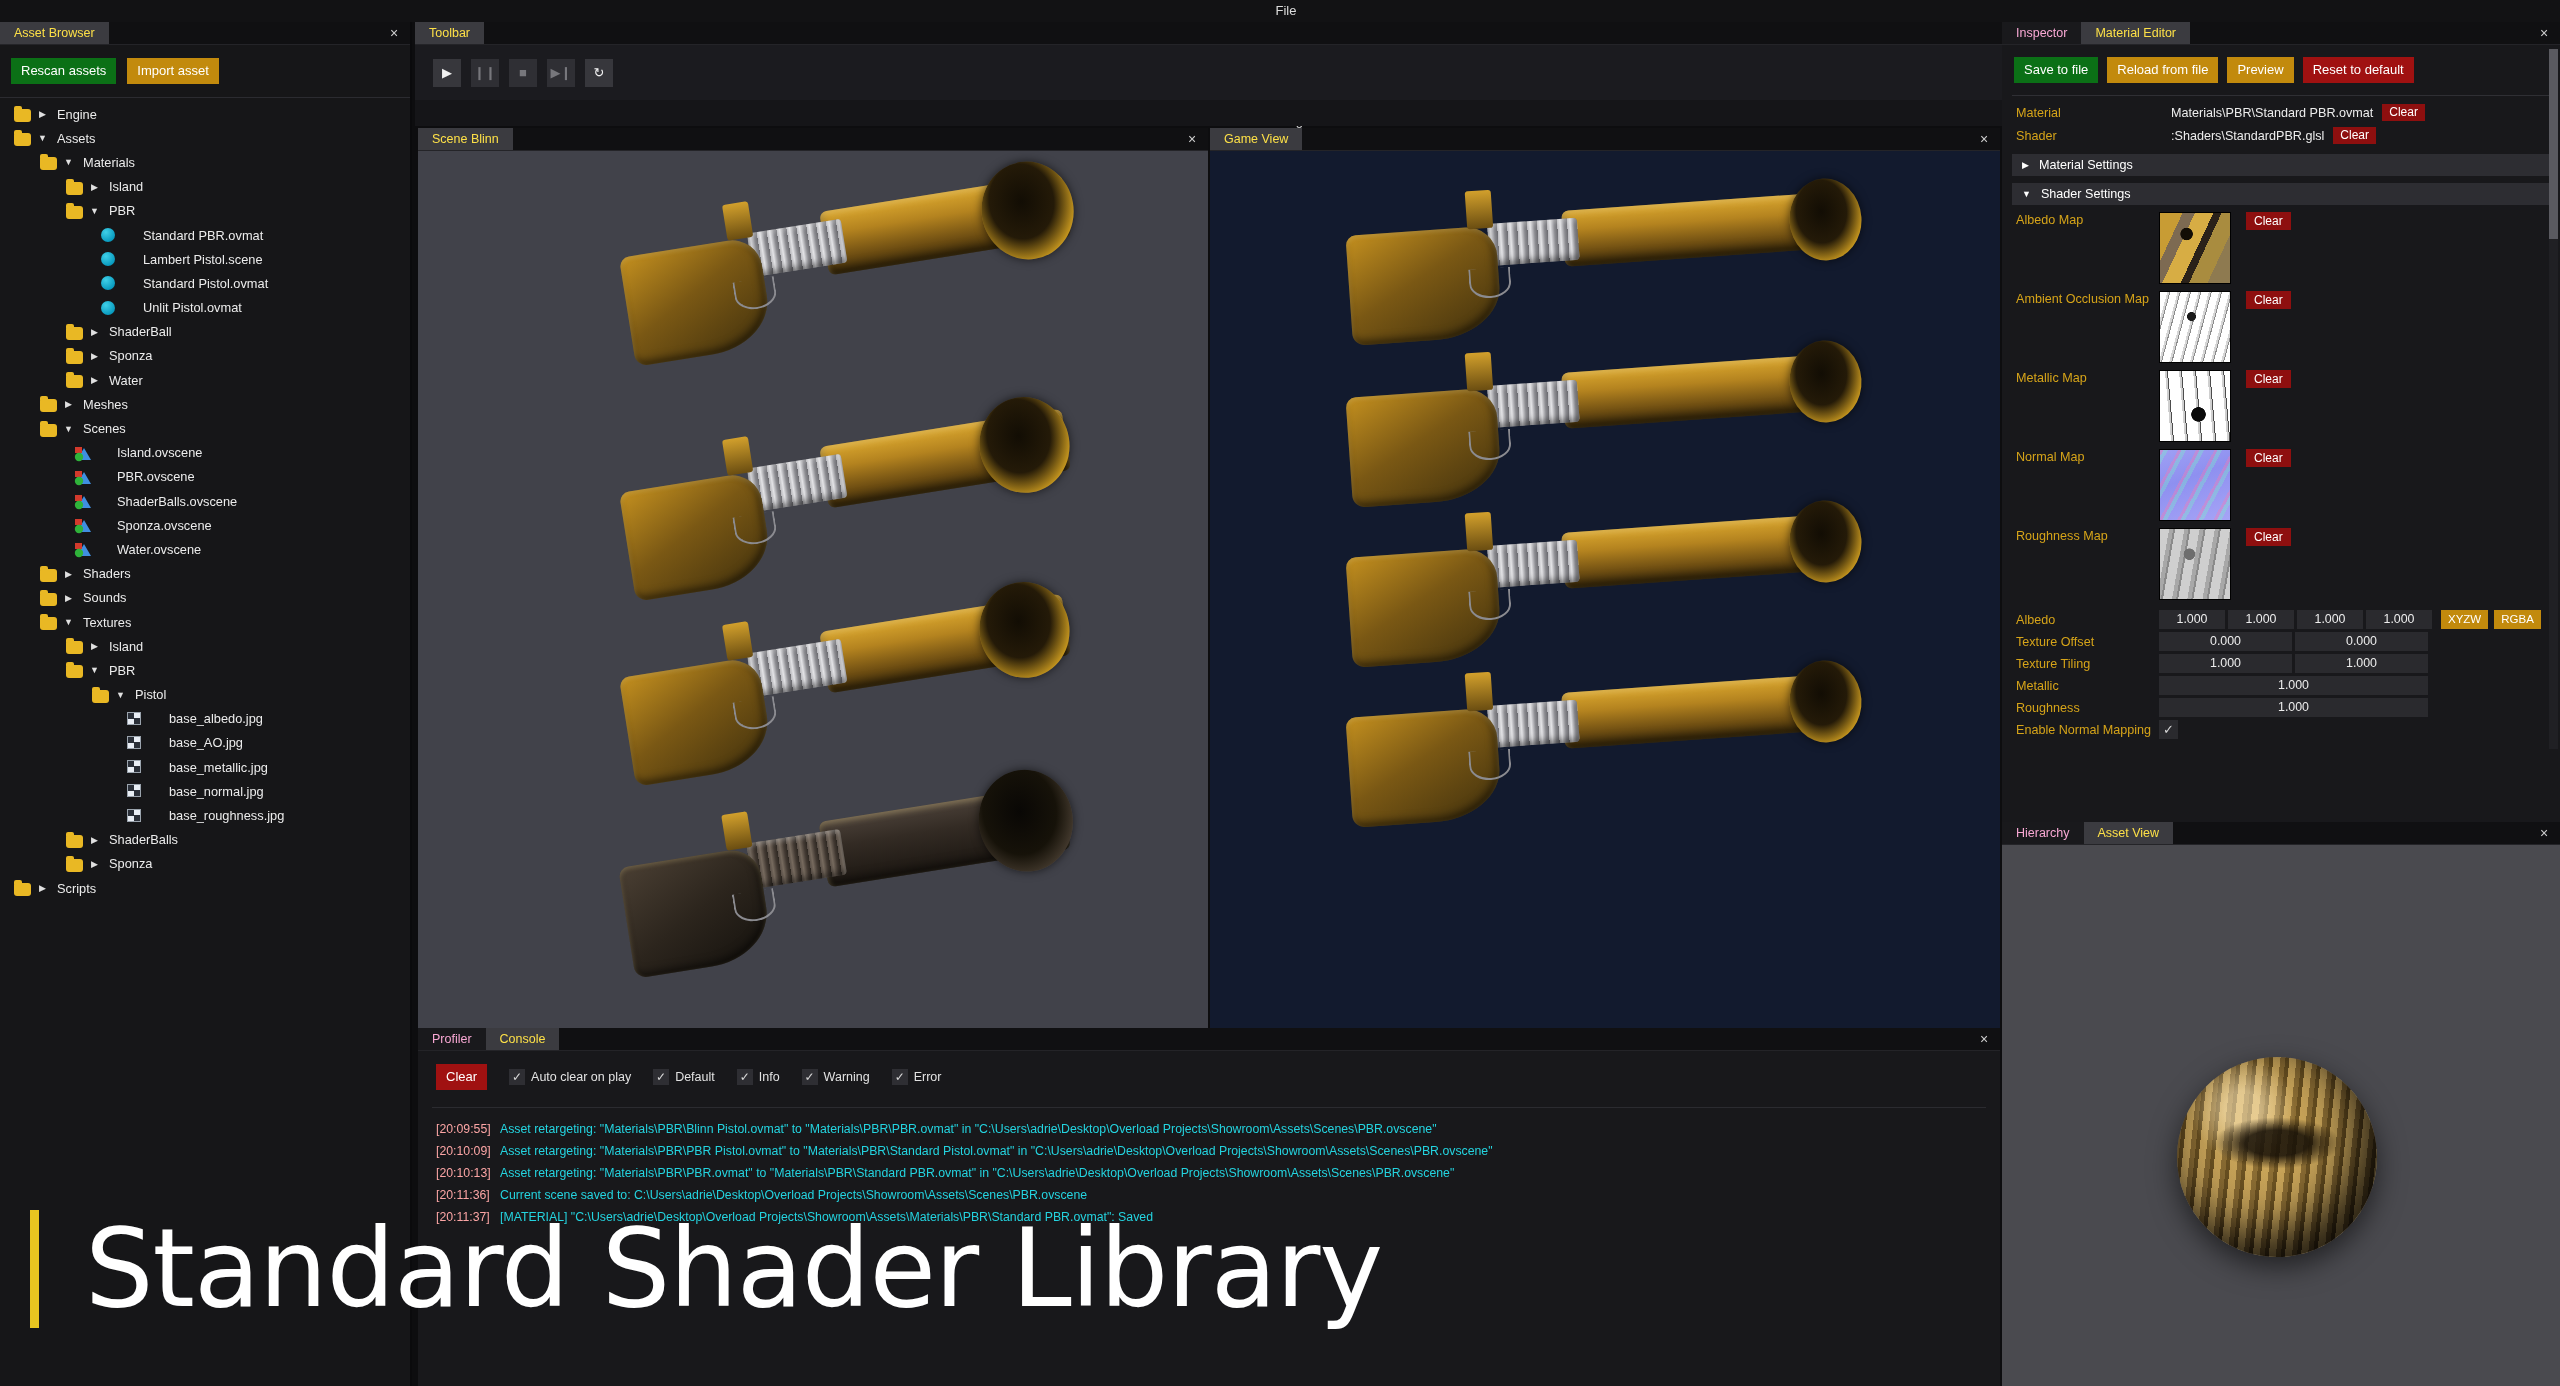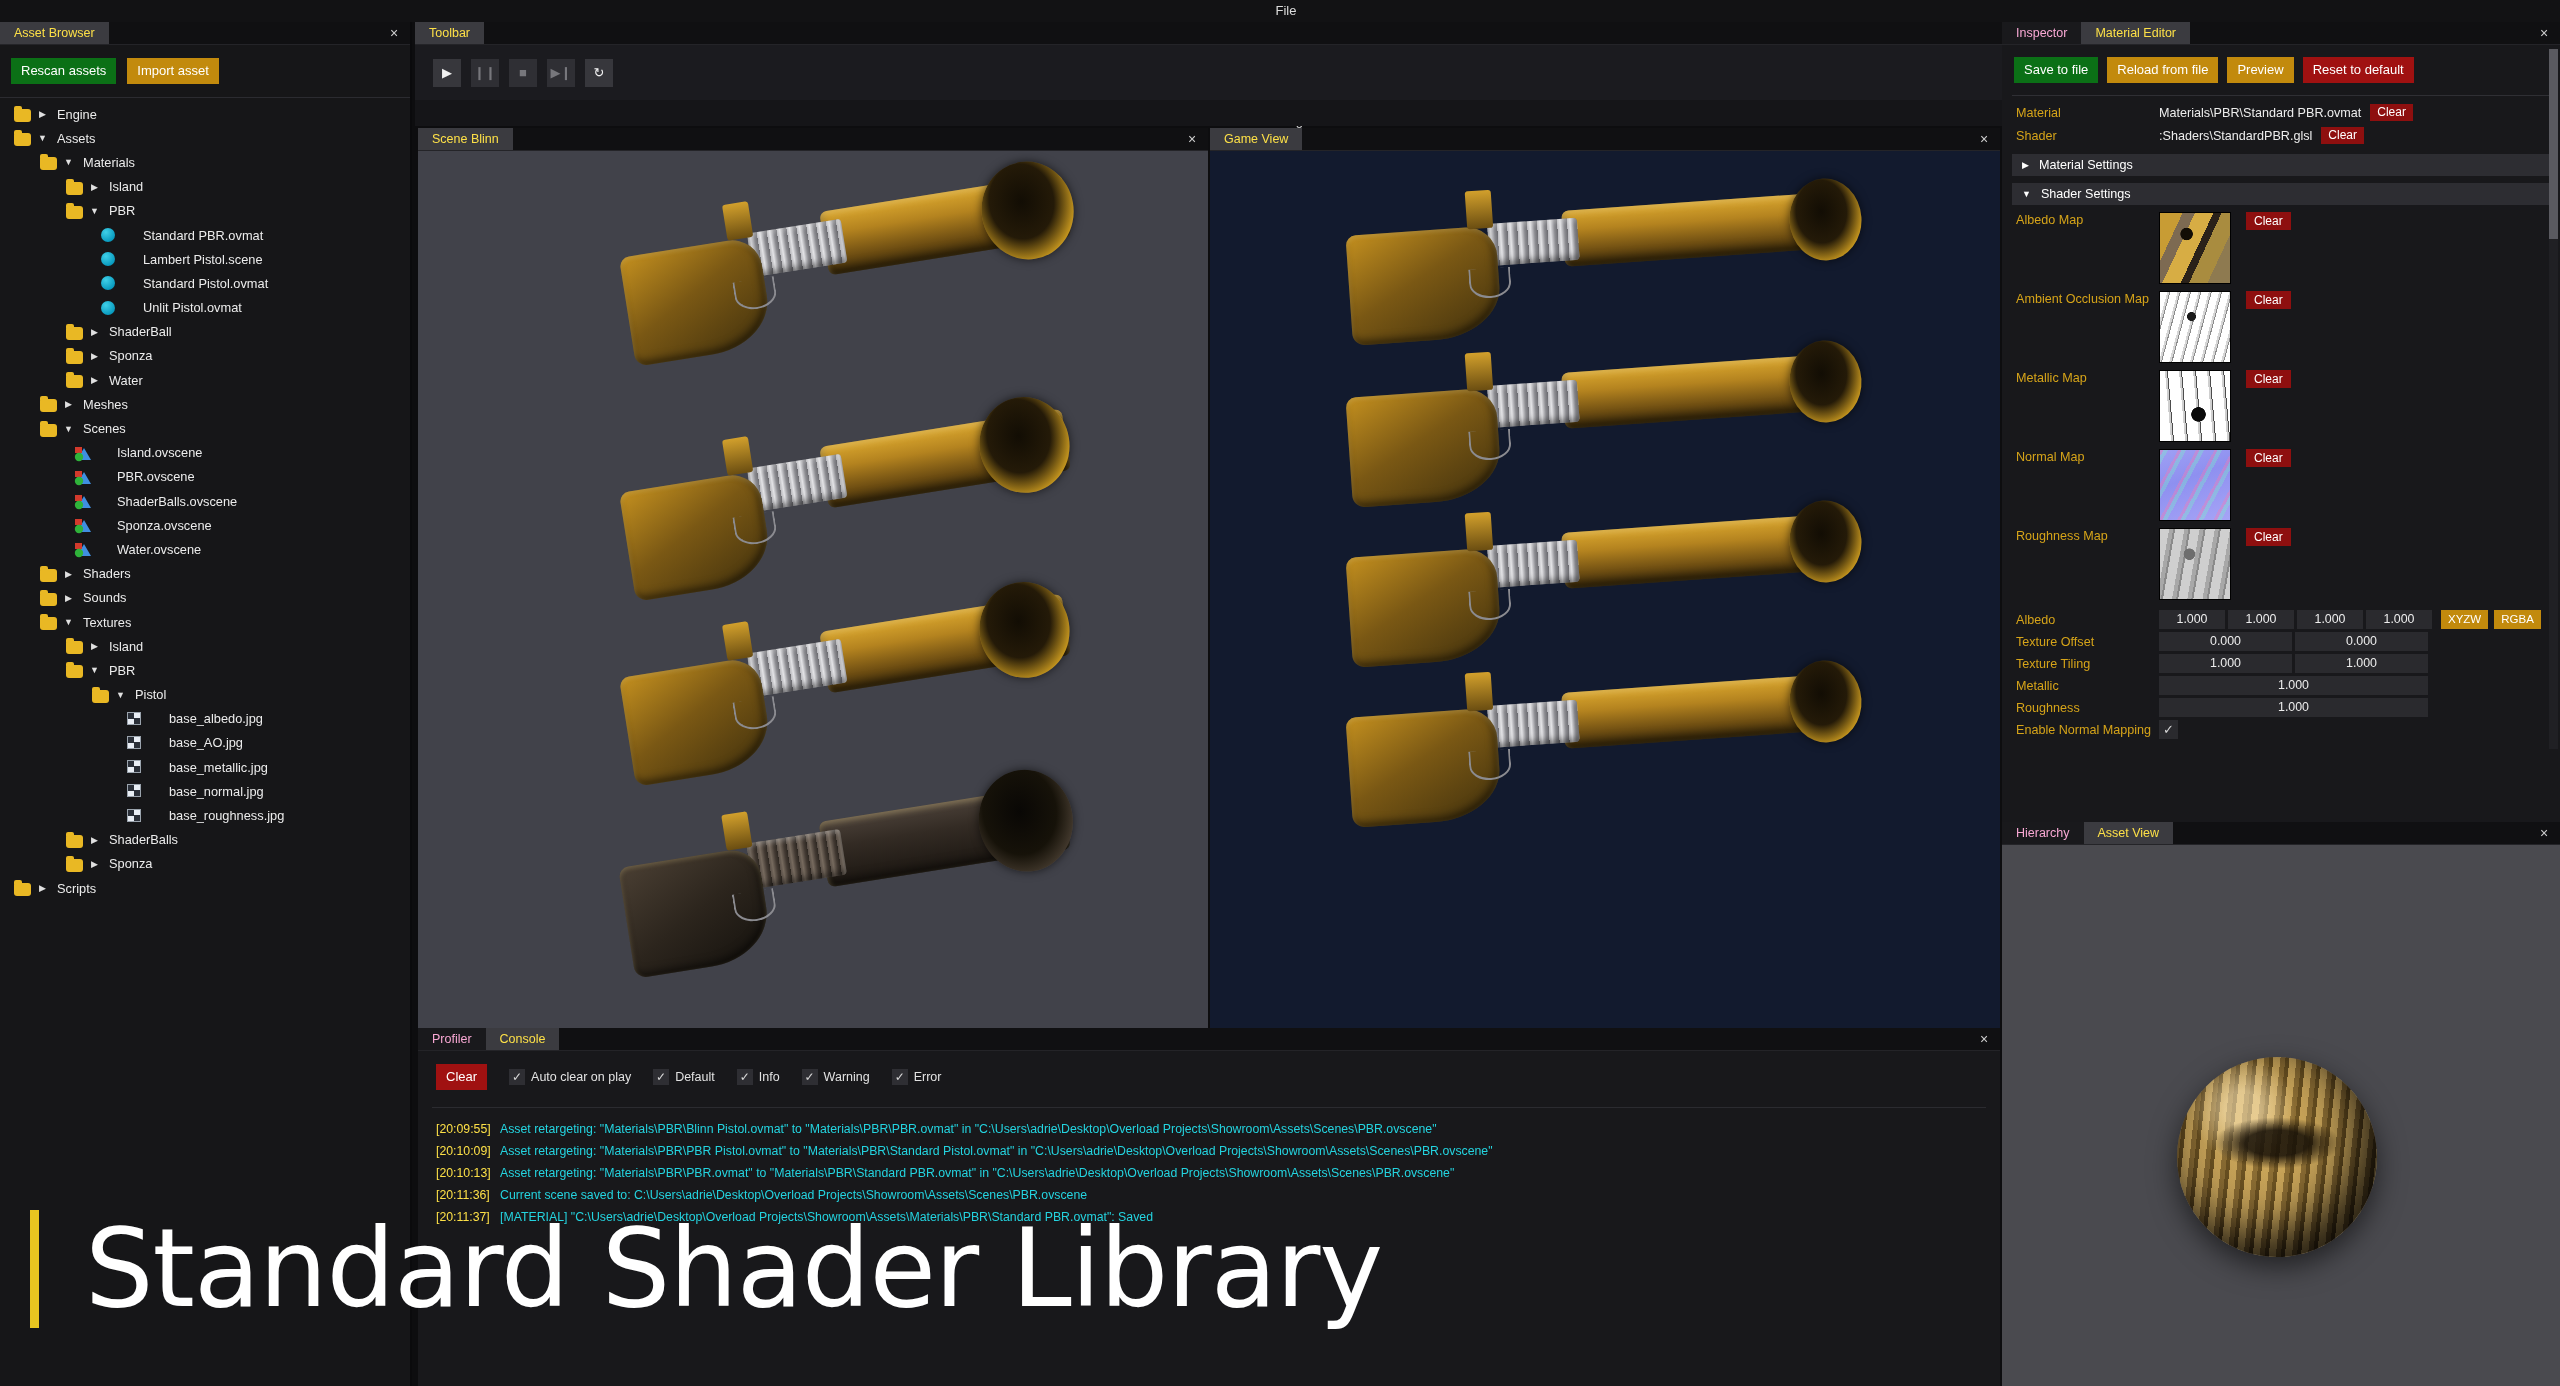--- a/index.html
+++ b/index.html
@@ -145,31 +145,31 @@
   .chk-wrap { display: flex; align-items: center; gap: 6px; margin-left: 22px; }
   .chkbox {
     width: 16px; height: 16px; background: #2e2e33; display: flex;
     align-items: center; justify-content: center; color: #d6d6d6; font-size: 12px;
     cursor: pointer;
   }
   .chk-label { font-size: 12.5px; color: #e2e2e2; }
   .con-hr { height: 1px; background: #2b2b30; margin: 7px 14px 0 14px; }
   .log-list { padding: 10px 0 0 0; }
   .log-row { display: flex; font-size: 12.3px; color: #24d4e0; height: 22px; align-items: center; padding-left: 18px; white-space: nowrap; }
-  .log-time { width: 64px; flex: none; color: #fde047; }
+  .log-time { width: 64px; flex: none; color: #fca5a5; }
   .log-msg { color: #24d4e0; }
 
   
   #inspector { left: 2002px; top: 22px; width: 558px; height: 800px; background: #151518; }
   .insp-body { background: #18181b; height: calc(100% - 23px); position: relative; overflow: hidden; }
   .insp-buttons { display: flex; gap: 9px; padding: 12px 12px 10px 12px; }
   .insp-hr { height: 1px; background: #2f2f34; margin: 2px 10px 0 10px; }
   .kvrow { display: flex; align-items: center; height: 23px; padding: 0 0 0 14px; font-size: 12.6px; }
   .k { width: 143px; color: #d6a419; flex: none; }
-  .v { color: #ededed; }
+  .v { color: #ededed; margin-left: 12px; }
   .mini-clear {
     background: #8e0f0f; color: #fff; font-size: 12px; padding: 1px 7px; margin-left: 9px;
     line-height: 15px; cursor: pointer;
   }
   .collapse {
     height: 22px; background: #2d2d32; display: flex; align-items: center;
     margin: 7px 10px 0 10px; padding-left: 10px; font-size: 12.6px; color: #ffffff; cursor: pointer;
   }
   .collapse .carr { font-size: 9px; margin-right: 10px; color: #ffffff; }
   .map-row { display: flex; align-items: flex-start; padding: 7px 0 0 14px; }

